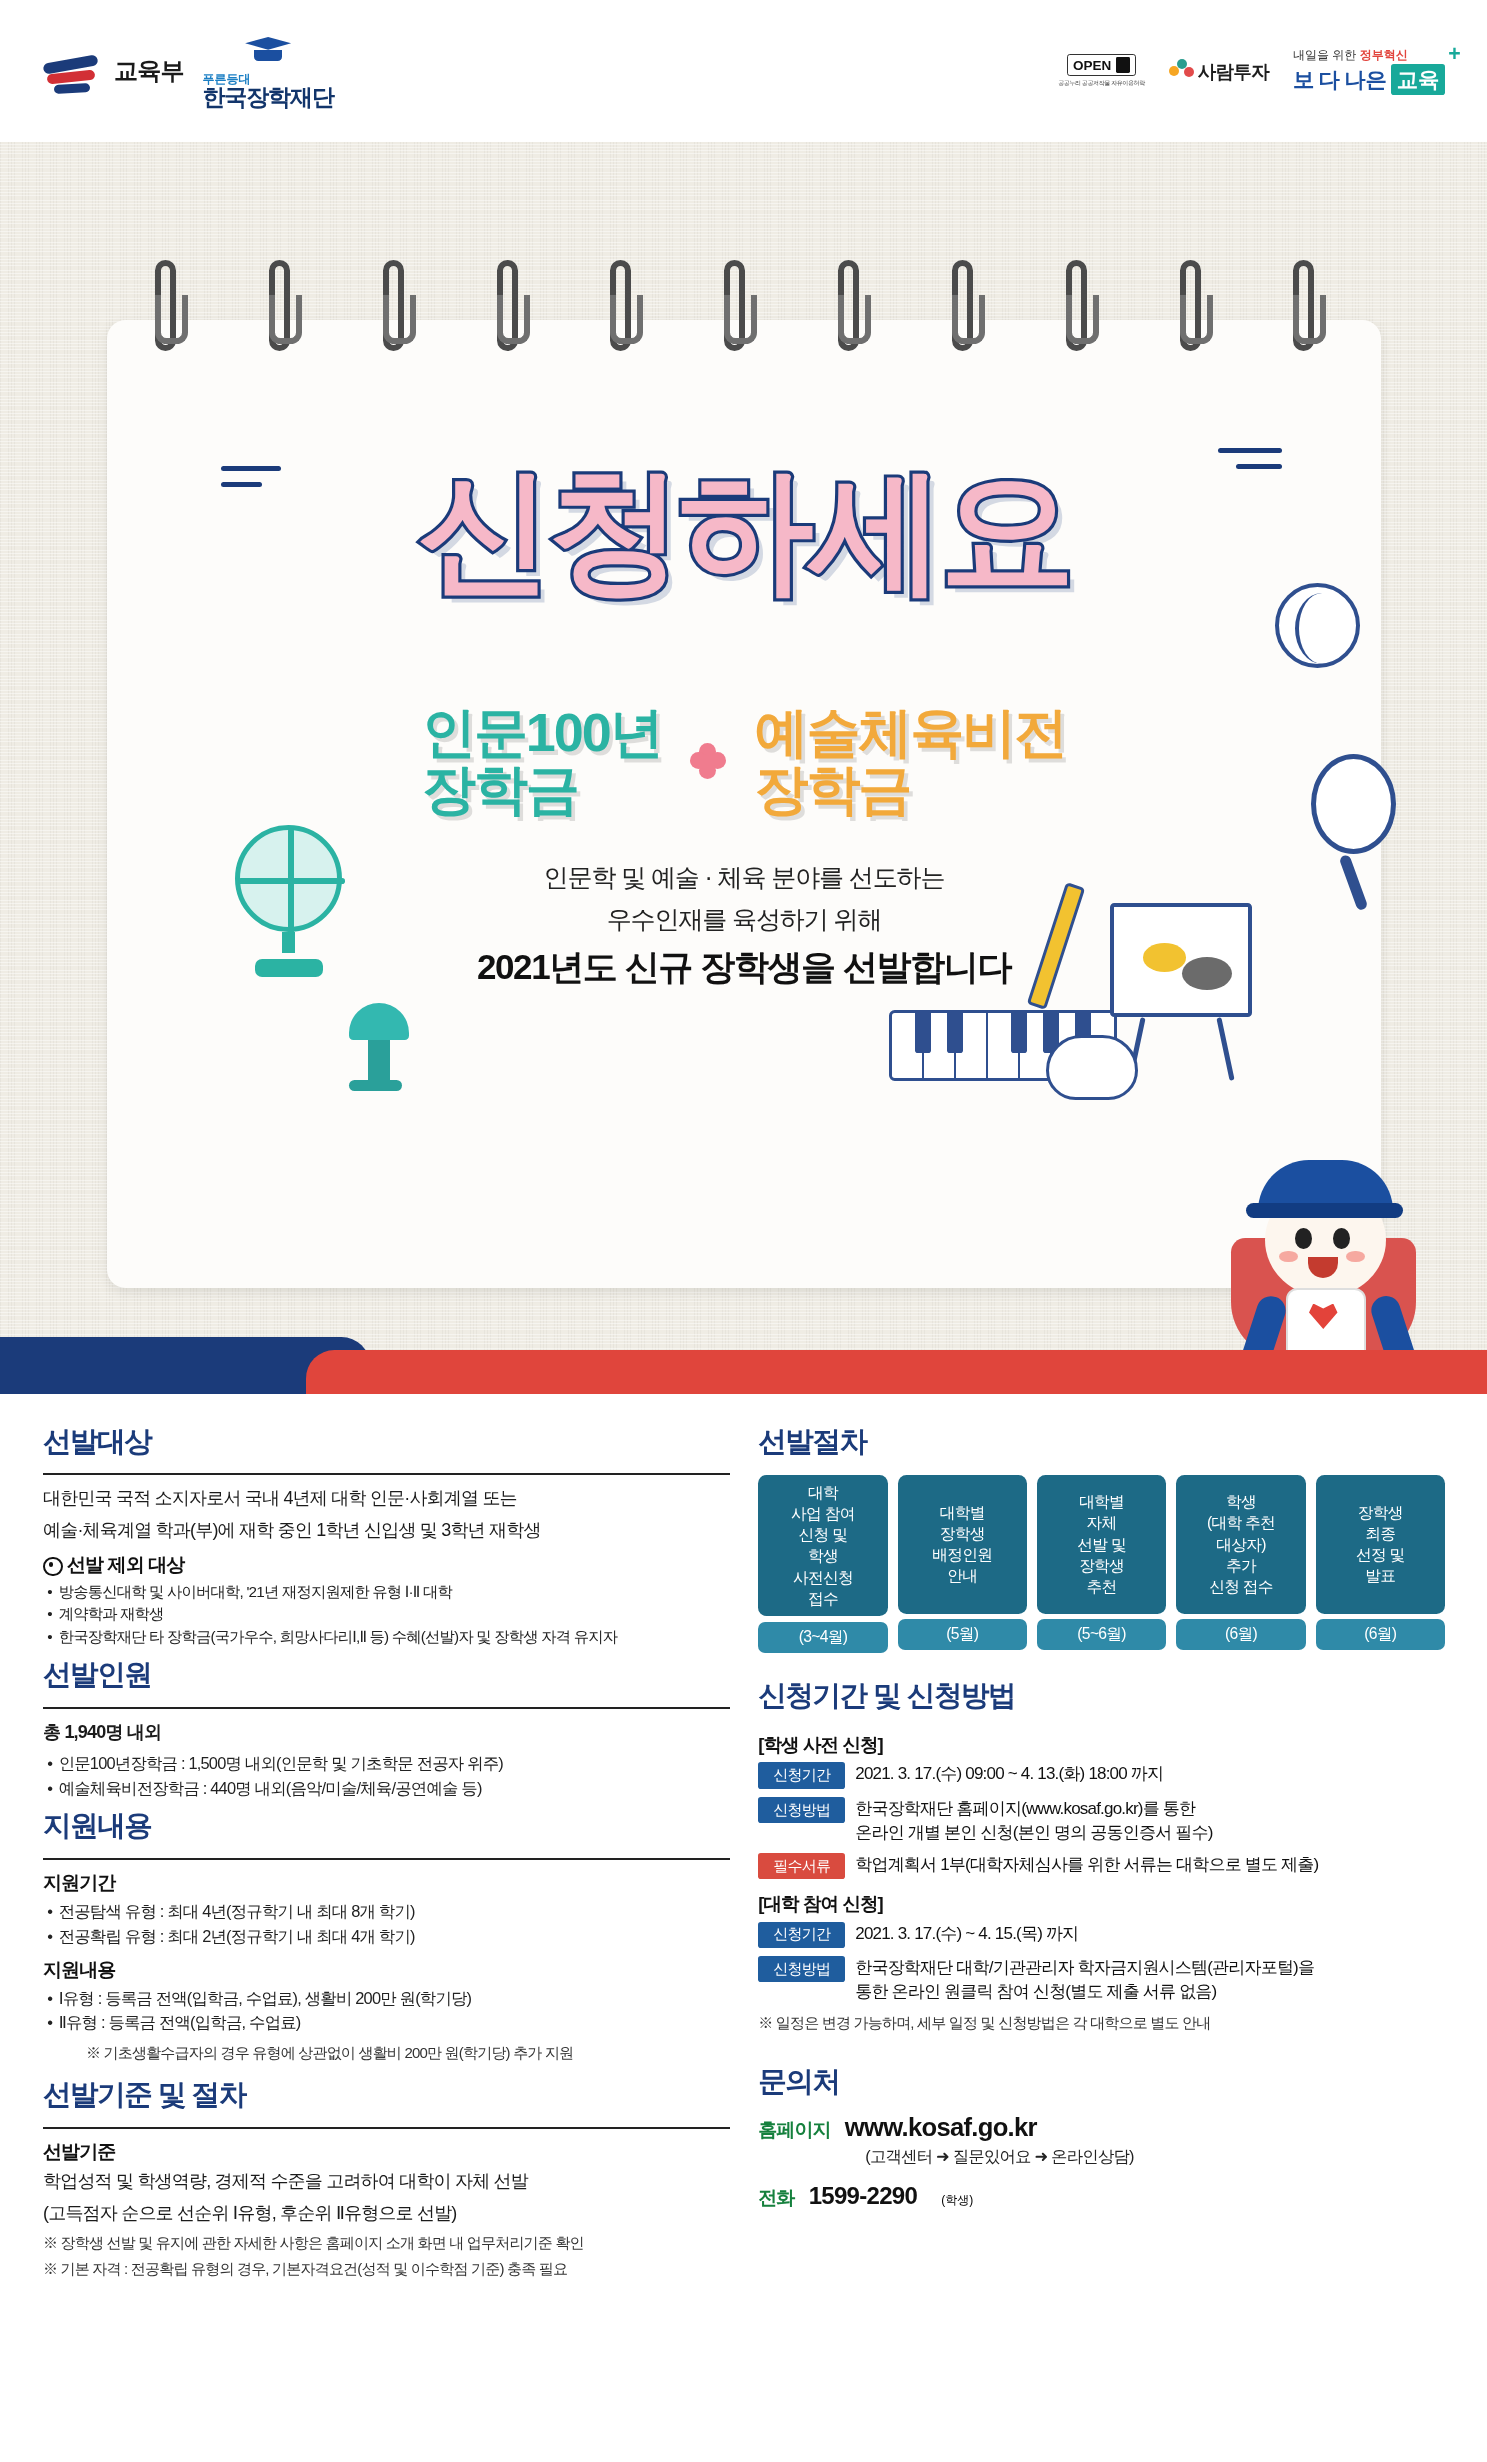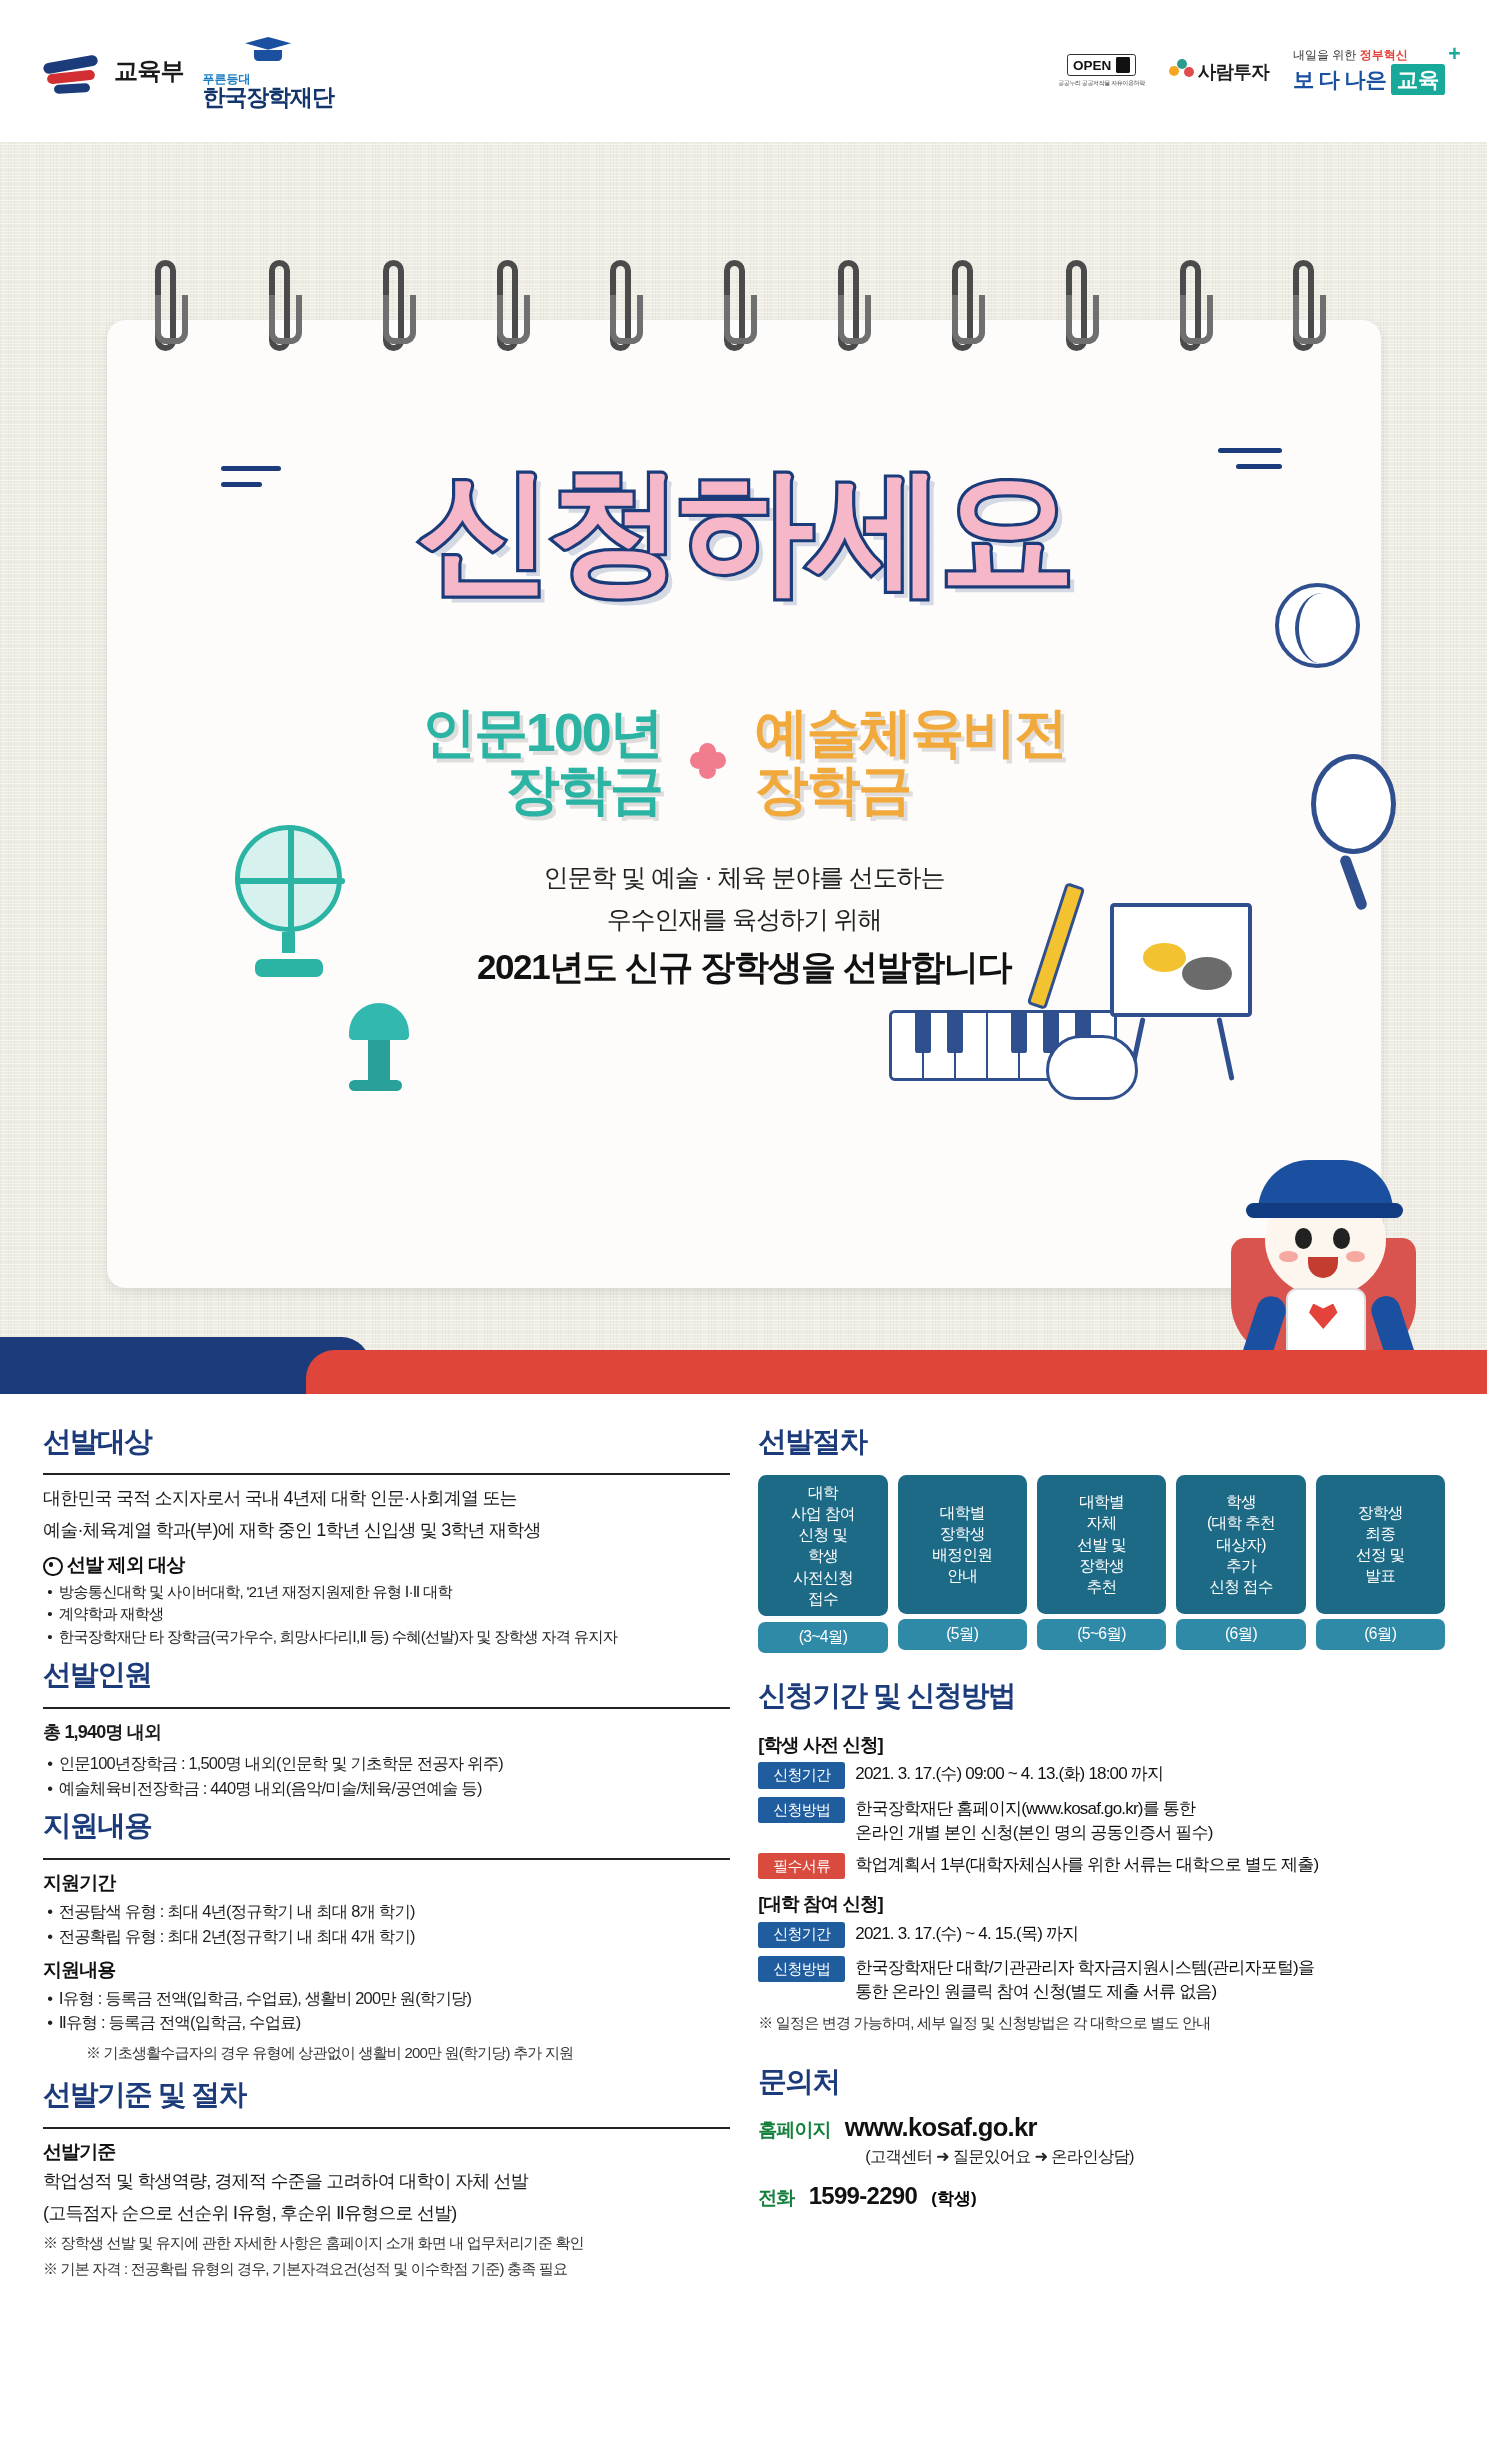--- a/index.html
+++ b/index.html
@@ -140,21 +140,21 @@
   .dash-left i:nth-child(2){ width:41px; }
   .dash-right { right: 206px; top: 306px; }
   .dash-right i { margin-left:auto; }
   .dash-right i:nth-child(1){ width:64px; }
   .dash-right i:nth-child(2){ width:46px; }
 
   .sub-titles {
     position:absolute; left:0; right:0; top: 562px;
     display:flex; justify-content:center; align-items:center; gap: 28.5px;
   }
-  .sub-left { text-align:right; }
+  .sub-left { text-align:left; }
   .sub-right { text-align:left; }
   .sub-left .l1, .sub-left .l2 {
     font-size: 54px; font-weight:bold; color:#2bb3a3; letter-spacing:-2.1px; line-height:1.06;
     text-shadow: 3.6px 3.6px 0 rgba(0,0,0,0.12);
   }
   .sub-right .l1, .sub-right .l2 {
     font-size: 54px; font-weight:bold; color:#f2a93b; letter-spacing:-2.1px; line-height:1.06;
     text-shadow: 3.6px 3.6px 0 rgba(0,0,0,0.12);
   }
   .flower {
@@ -302,21 +302,21 @@
   }
   .tag.red { background:#d94b3f; }
   .row .val { font-size: 17px; color:#111; letter-spacing:-0.8px; line-height:1.4; }
 
   
   .contact-row { display:flex; align-items:baseline; gap: 14.2px; margin-top: 7.1px; }
   .contact-label { font-size: 19px; font-weight:bold; color:#15803d; letter-spacing:-0.9px; }
   .contact-value { font-size: 25.6px; font-weight:bold; color:#111; letter-spacing:-0.7px; }
   .contact-sub { font-size: 16.4px; color:#222; letter-spacing:-0.8px; margin: 2.8px 0 0 107px; }
   .contact-value.small { font-size: 24px; }
-  .paren { font-size: 17px; font-weight:bold; }
+  .paren { font-size: 12px; font-weight:normal;margin-left:10px; }
 </style>
 </head>
 <body>
 
 <div class="header">
   <div class="logo-group">
     <div class="moe-mark">
       <div class="moe-symbol">
         <span class="bar b1"></span>
           <span class="bar b2"></span>

